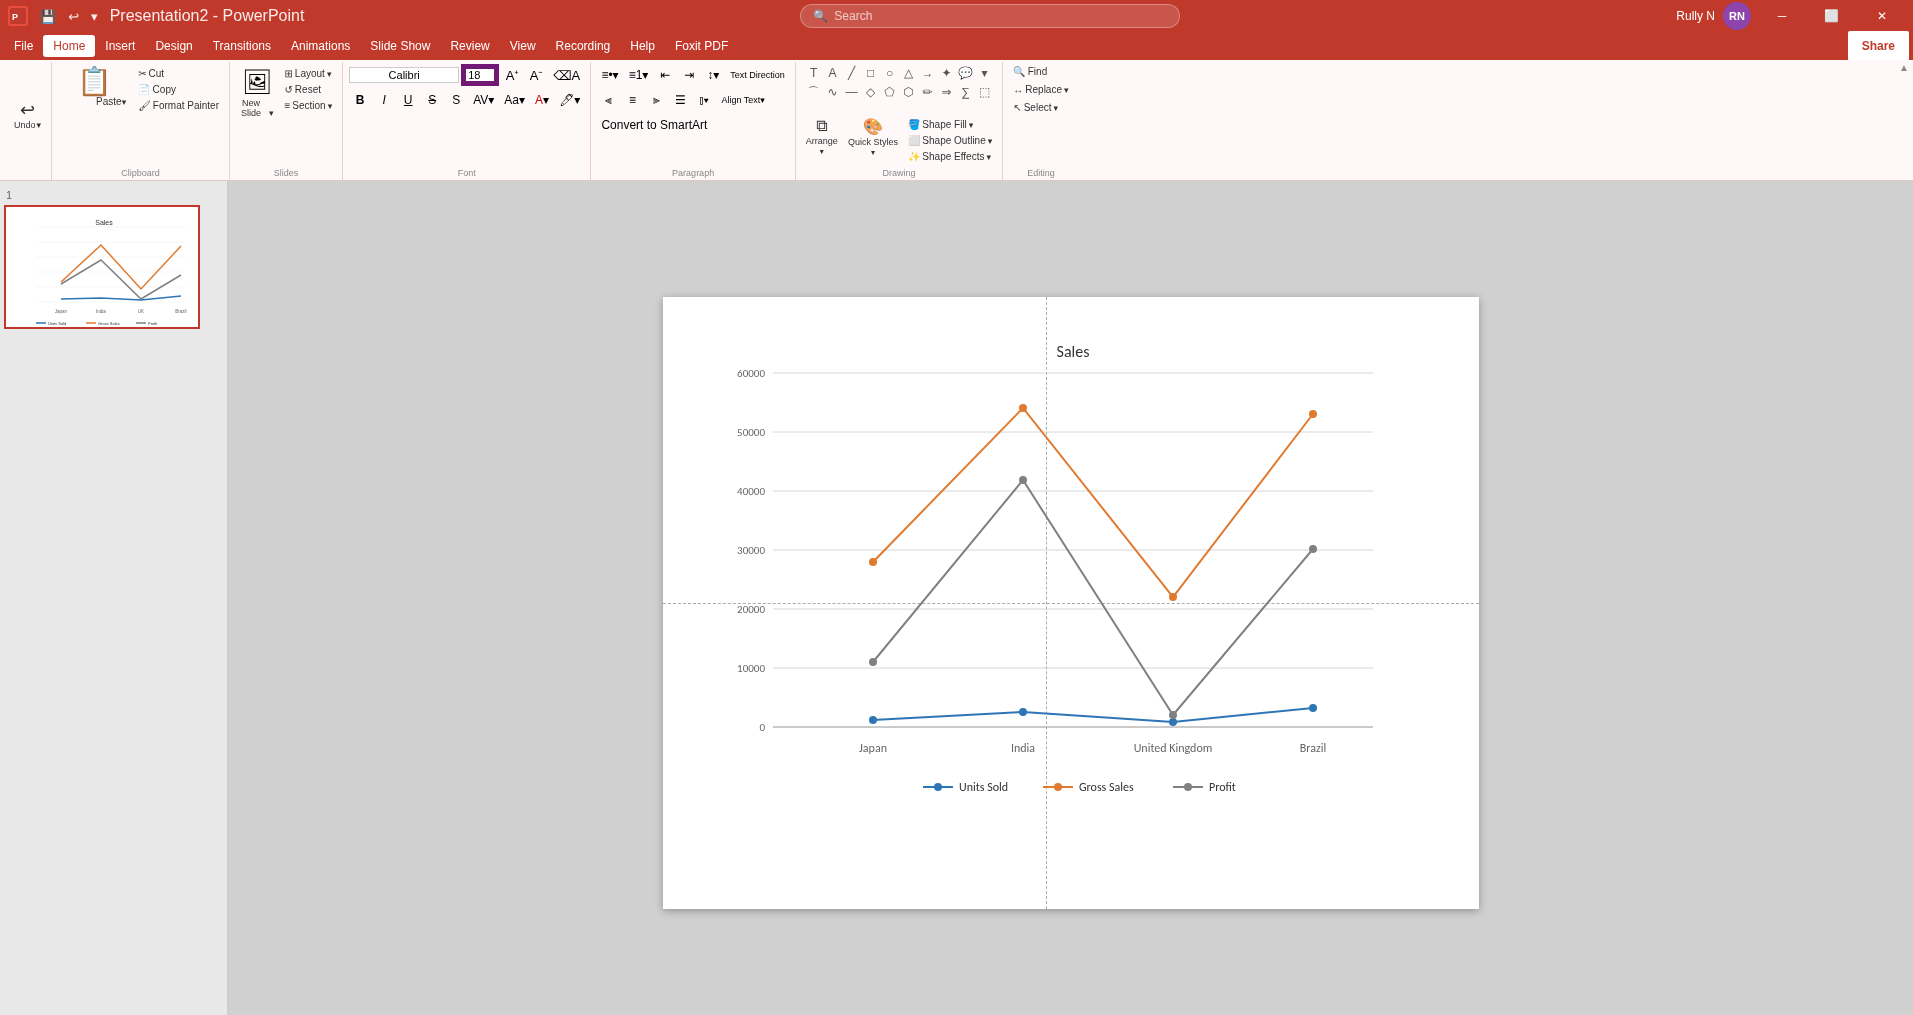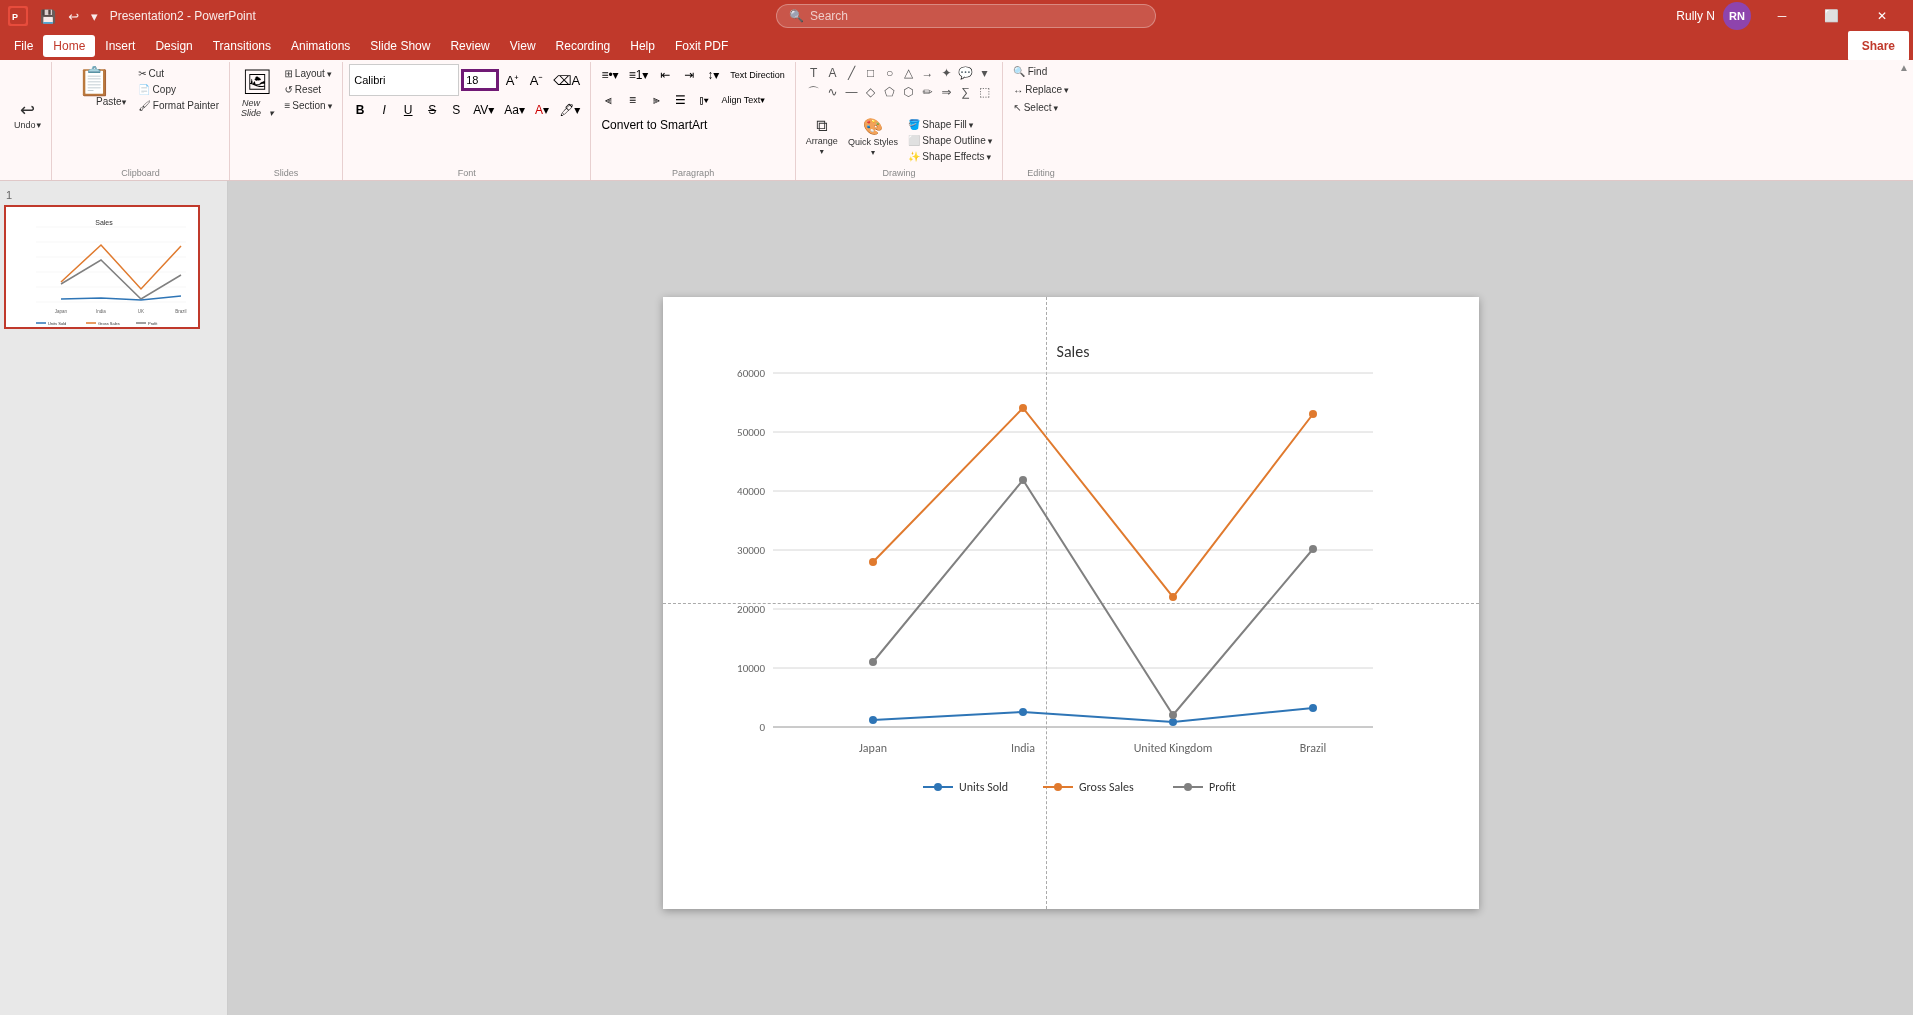--- a/index.html
+++ b/index.html
@@ -35,21 +35,21 @@
       border: none;
       outline: none;
       color: #fde047;
       font-size: 12px;
       width: 300px;
     }
     .search-box input::placeholder { color: rgba(255,255,255,0.7); }
     .window-controls { display: flex; gap: 4px; }
     .win-btn { width: 46px; height: 32px; display: flex; align-items: center; justify-content: center; cursor: pointer; color: white; font-size: 12px; }
     .user-avatar { width: 28px; height: 28px; border-radius: 50%; background: #8e44ad; display: flex; align-items: center; justify-content: center; color: white; font-size: 11px; font-weight: bold; }
-    .title-text { font-size: 12px; color: rgba(255,255,255,0.9); }
+    .title-text { font-size: 16px; color: rgba(255,255,255,0.9); }
     .quick-access { display: flex; gap: 4px; align-items: center; }
     .qa-btn { background: none; border: none; color: white; cursor: pointer; padding: 2px 4px; font-size: 13px; opacity: 0.9; }
 
     
     #menubar {
       background: #c0392b;
       display: flex;
       align-items: center;
       padding: 0 4px;
       height: 28px;
@@ -131,25 +131,26 @@
       gap: 2px;
       white-space: nowrap;
     }
     .rb-column { display: flex; flex-direction: column; gap: 1px; }
     .rb-row { display: flex; align-items: center; gap: 2px; }
     .font-selector {
       border: 1px solid #ccc;
       padding: 1px 4px;
       font-size: 11px;
       width: 110px;
-      height: 32px;
+      height: 16px;
       background: white;
+      text-align: center;
     }
     .font-size-selector {
-      border: 3px solid #701a75;
+      border: 5px solid #701a75;
       padding: 1px 2px;
       font-size: 11px;
       width: 38px;
       height: 22px;
       background: white;
     }
     .format-btn {
       min-width: 22px;
       height: 22px;
       border: 1px solid transparent;
@@ -271,21 +272,20 @@
     }
     .new-slide-bottom {
       font-size: 9px;
       color: #333;
       padding: 1px 4px 2px;
       display: flex;
       align-items: flex-end;
       gap: 8px;
       cursor: pointer;
       white-space: nowrap;
-      font-style: italic;
     }
 
     .arrange-btn {
       display: flex;
       flex-direction: column;
       align-items: center;
       padding: 2px 4px;
       cursor: pointer;
       border-radius: 2px;
       font-size: 10px;

